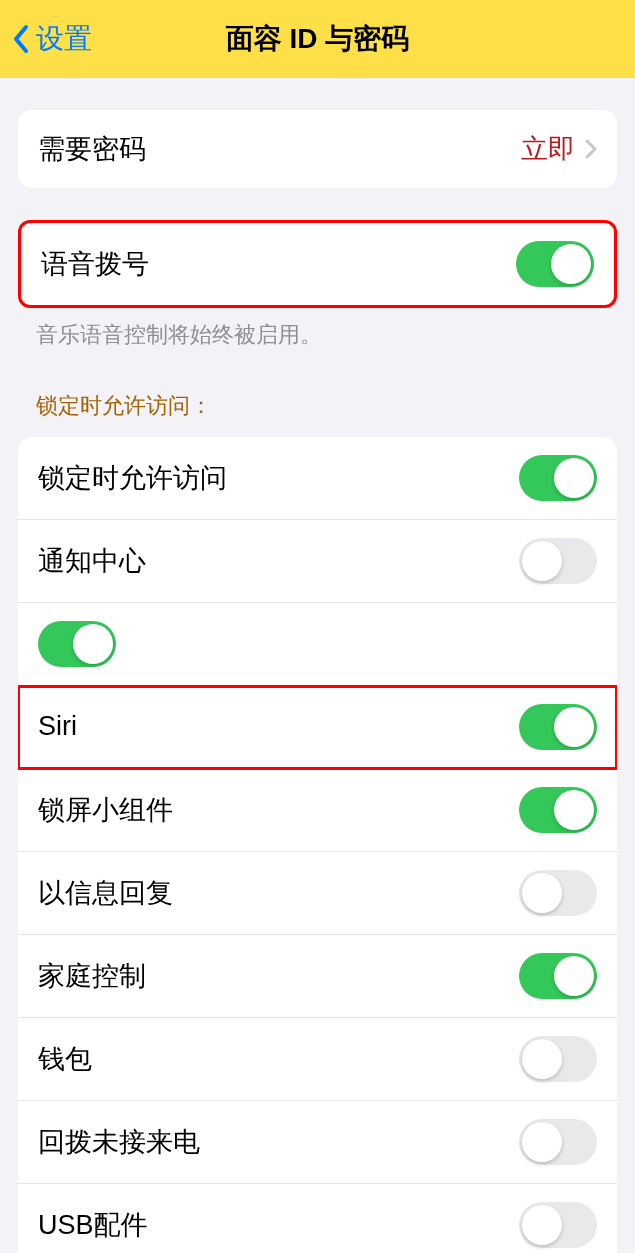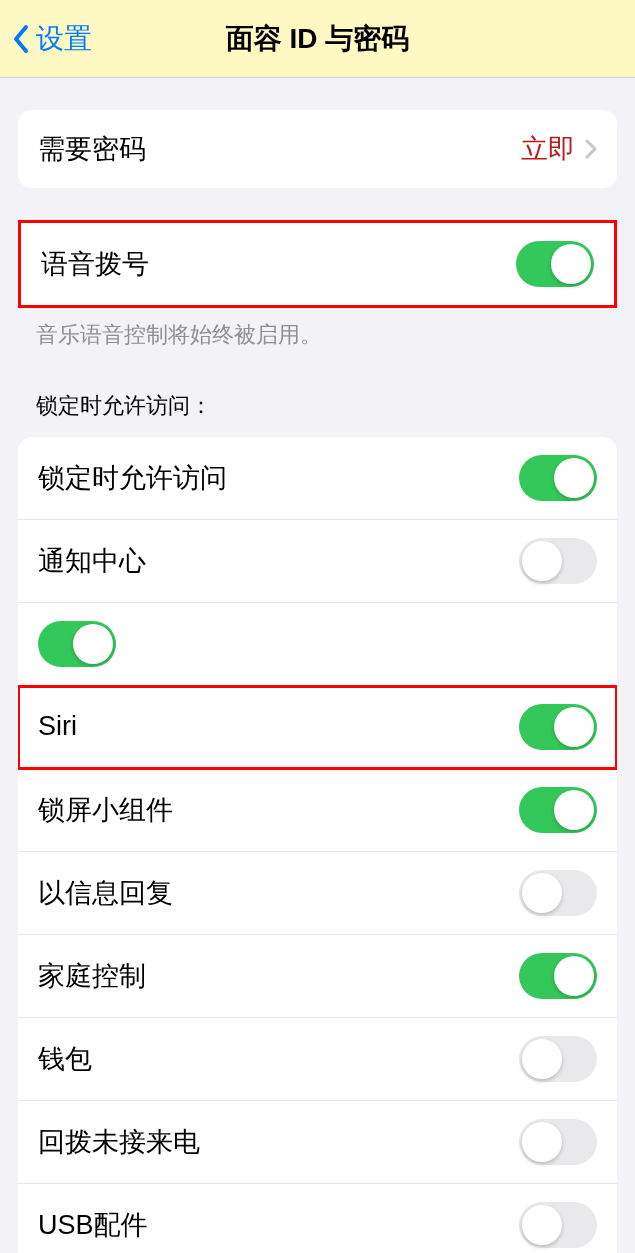--- a/index.html
+++ b/index.html
@@ -7,21 +7,21 @@
       padding: 0;
       box-sizing: border-box;
       font-family: -apple-system, "Helvetica Neue", Arial, sans-serif;
     }
     body {
       width: 635px;
       background: #f2f2f7;
     }
     .header {
       height: 78px;
-      background: #fef9c3;
+      background: #fde047;
       border-bottom: 1px solid #d1d1d6;
       display: flex;
       align-items: center;
       position: relative;
     }
     .back-button {
       display: flex;
       align-items: center;
       color: #007aff;
       font-size: 28px;
@@ -45,21 +45,21 @@
       padding: 0;
     }
     .group {
       margin: 32px 18px 0 18px;
       background: #fff;
       border-radius: 14px;
       overflow: hidden;
     }
     .group.highlighted {
       border: 3px solid #ff0000;
-      border-radius: 0;
+      border-radius: 12px;
     }
     .row {
       display: flex;
       align-items: center;
       justify-content: space-between;
       padding: 18px 20px;
       min-height: 78px;
       border-bottom: 1px solid #e5e5ea;
     }
     .row:last-child {
@@ -88,21 +88,21 @@
       stroke: #c7c7cc;
     }
     .footer-text {
       font-size: 22px;
       color: #8e8e93;
       padding: 12px 36px 0 36px;
       line-height: 1.4;
     }
     .section-header {
       font-size: 22px;
-      color: #000000;
+      color: #a16207;
       padding: 40px 36px 8px 36px;
     }
     .toggle {
       width: 78px;
       height: 46px;
       border-radius: 23px;
       position: relative;
       cursor: pointer;
     }
     .toggle.on {

